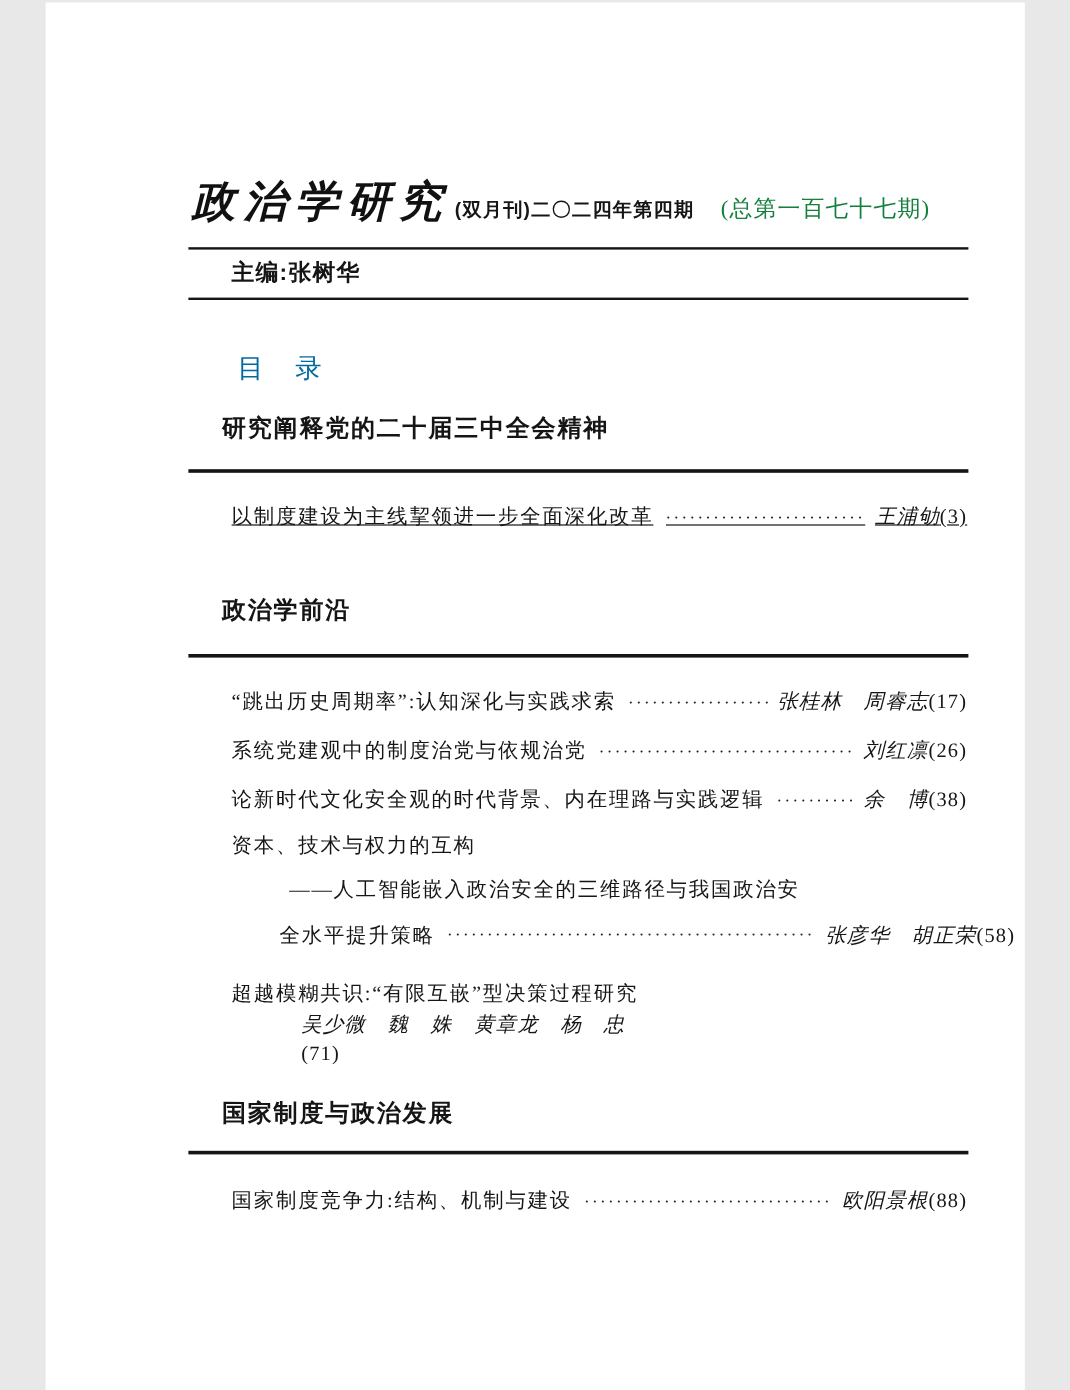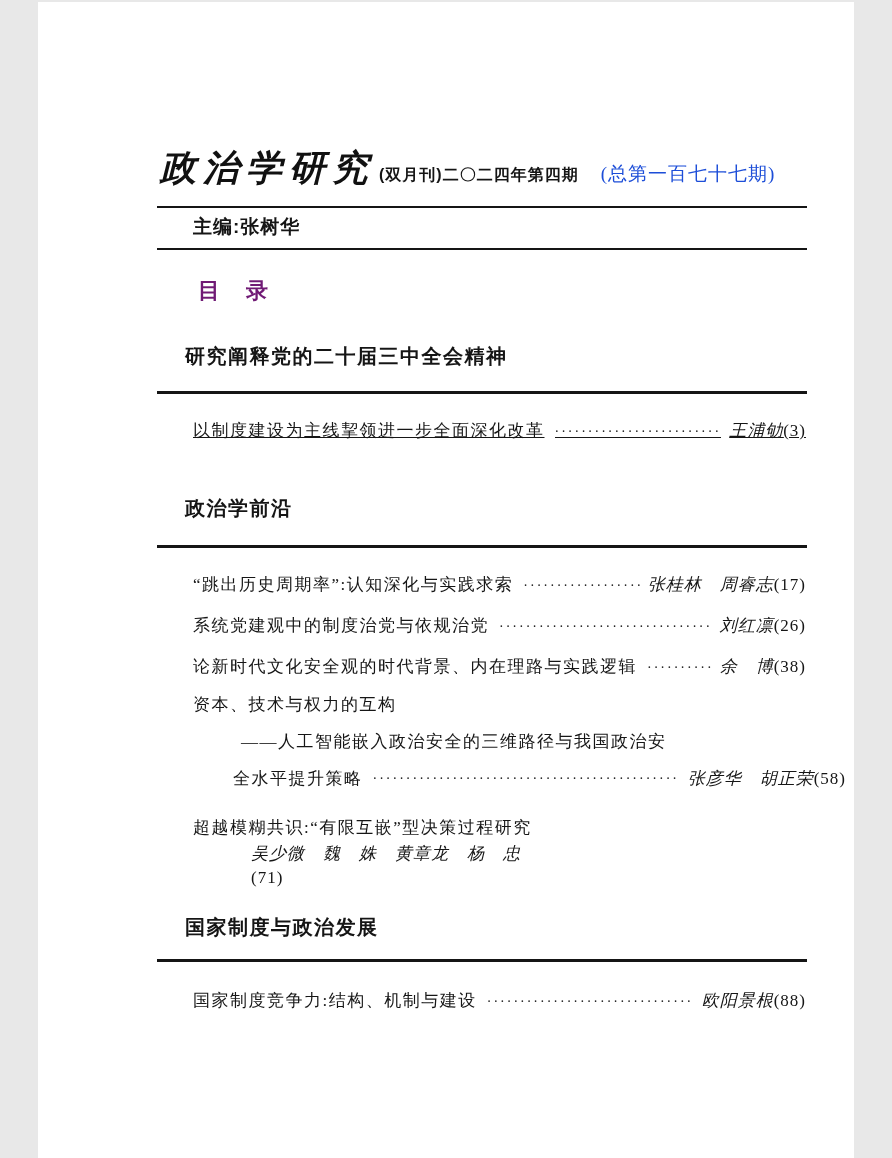--- a/index.html
+++ b/index.html
@@ -41,21 +41,21 @@
     font-size: 16px;
     letter-spacing: 1px;
     margin-left: 4px;
     color: #151515;
   }
   .journal-cumulative {
     font-family: "Liberation Serif", "DejaVu Serif", serif;
     font-size: 19px;
     letter-spacing: 1px;
     margin-left: 22px;
-    color: #1d4ed8;
+    color: #15803d;
   }
 
   
   .rule {
     position: absolute;
     left: 119px;
     width: 650px;
     background: #151515;
   }
   .rule-thin  { height: 2px; }
@@ -70,26 +70,26 @@
     font-weight: bold;
     font-size: 19px;
     letter-spacing: 1px;
     color: #151515;
   }
 
   
   .toc-label {
     position: absolute;
     left: 160px;
-    top: 274px;
-    font-family: "Liberation Sans", "DejaVu Sans", sans-serif;
-    font-weight: bold;
+    top: 290px;
+    font-family: "Liberation Sans", "DejaVu Sans", sans-serif;
+    font-weight: normal;
     font-size: 22px;
     letter-spacing: 2px;
-    color: #701a75;
+    color: #0369a1;
   }
   .section-heading {
     position: absolute;
     left: 147px;
     font-family: "Liberation Sans", "DejaVu Sans", sans-serif;
     font-weight: bold;
     font-size: 20px;
     letter-spacing: 1.5px;
     color: #151515;
   }

